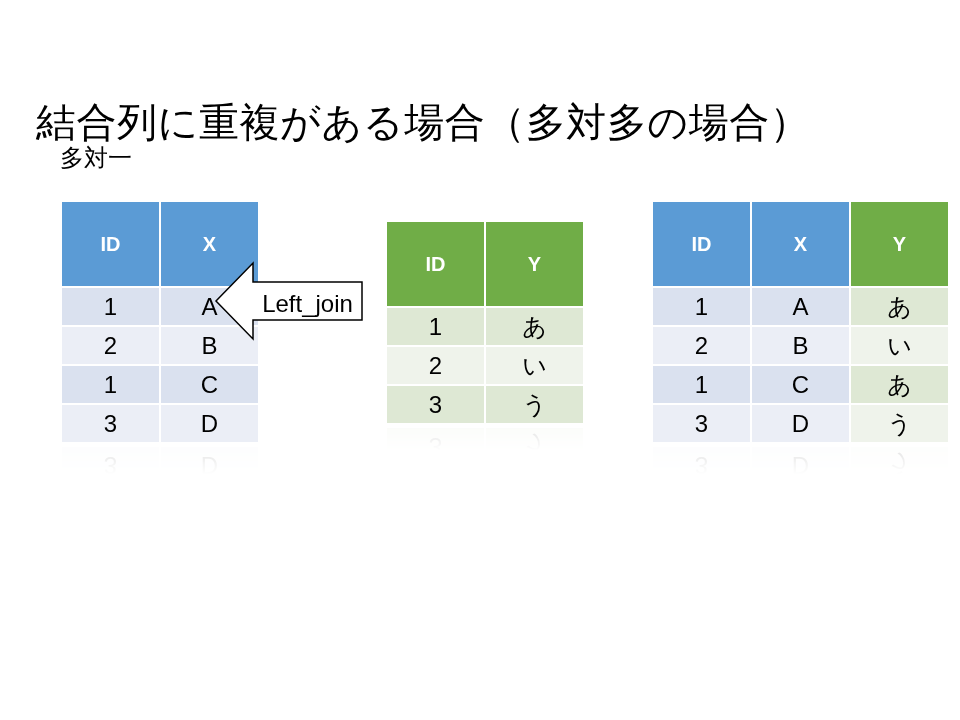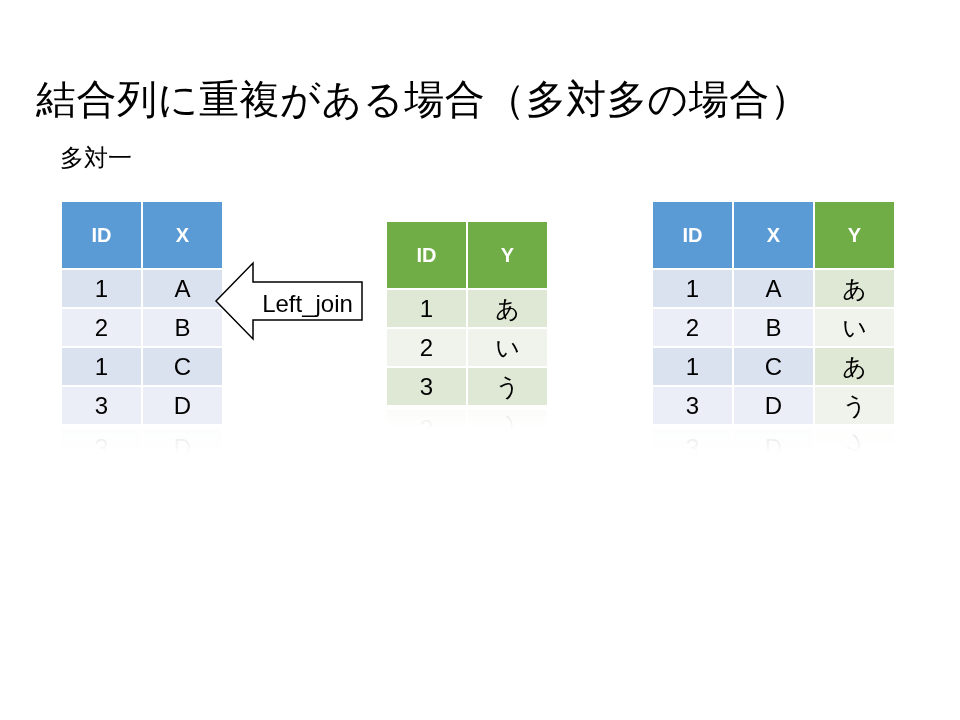--- a/index.html
+++ b/index.html
@@ -1,34 +1,34 @@
 <!DOCTYPE html>
 <html><head>
 <meta charset="utf-8">
 <style>
   html,body { margin:0; padding:0; background:#fff; }
   .slide {
     position:relative; width:960px; height:720px; background:#ffffff;
     font-family:"Liberation Sans", sans-serif; overflow:hidden;
   }
   .title {
-    position:absolute; left:36px; top:75px;
+    position:absolute; left:36px; top:98px;
     font-size:40px; line-height:1.2; color:#000; font-weight:400;
     letter-spacing:0.5px; white-space:nowrap;text-align:center;
   }
   .subtitle {
     position:absolute; left:60px; top:142px;
     font-size:24px; color:#000; font-weight:400;font-family:Liberation Mono, monospace;
   }
   table.ptable {
     position:absolute; border-collapse:separate; border-spacing:2px;
     -webkit-box-reflect: below 1px linear-gradient(to bottom, rgba(0,0,0,0) 88%, rgba(0,0,0,0.12));
   }
   .ptable th {
-    width:63px; height:50px; padding:8px;
+    width:63px; height:50px; padding:17px;
     font-size:20px; font-weight:bold; color:#fff;
     text-align:center; vertical-align:middle;
   }
   .ptable td {
     width:63px; height:37px; padding:0;
     font-size:24px; color:#000;
     text-align:center; vertical-align:middle;
   }
   .blue-hdr   { background:#5B9BD5; }
   .green-hdr  { background:#70AD47; }

